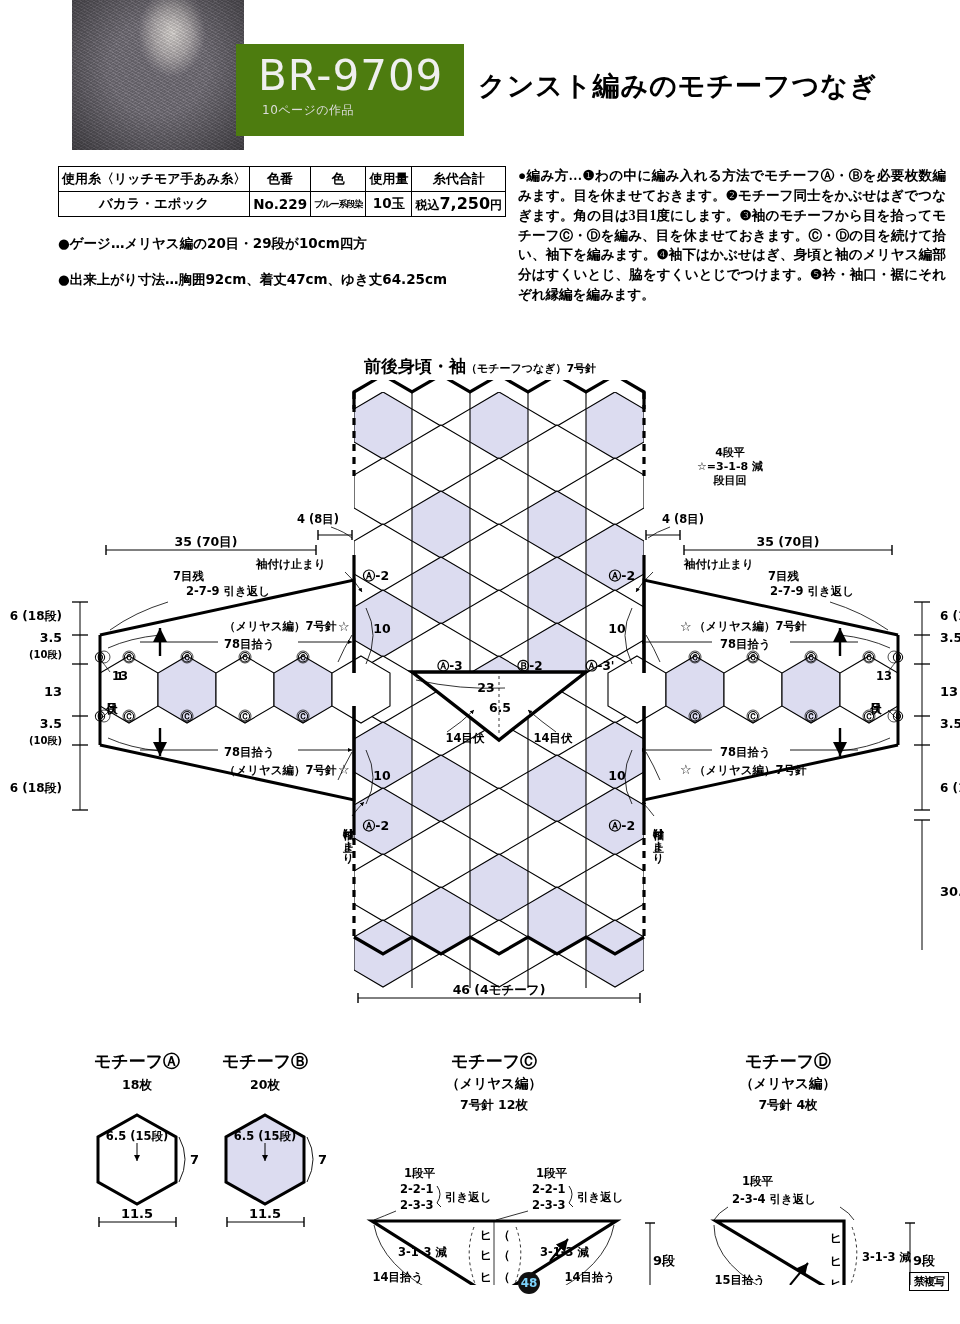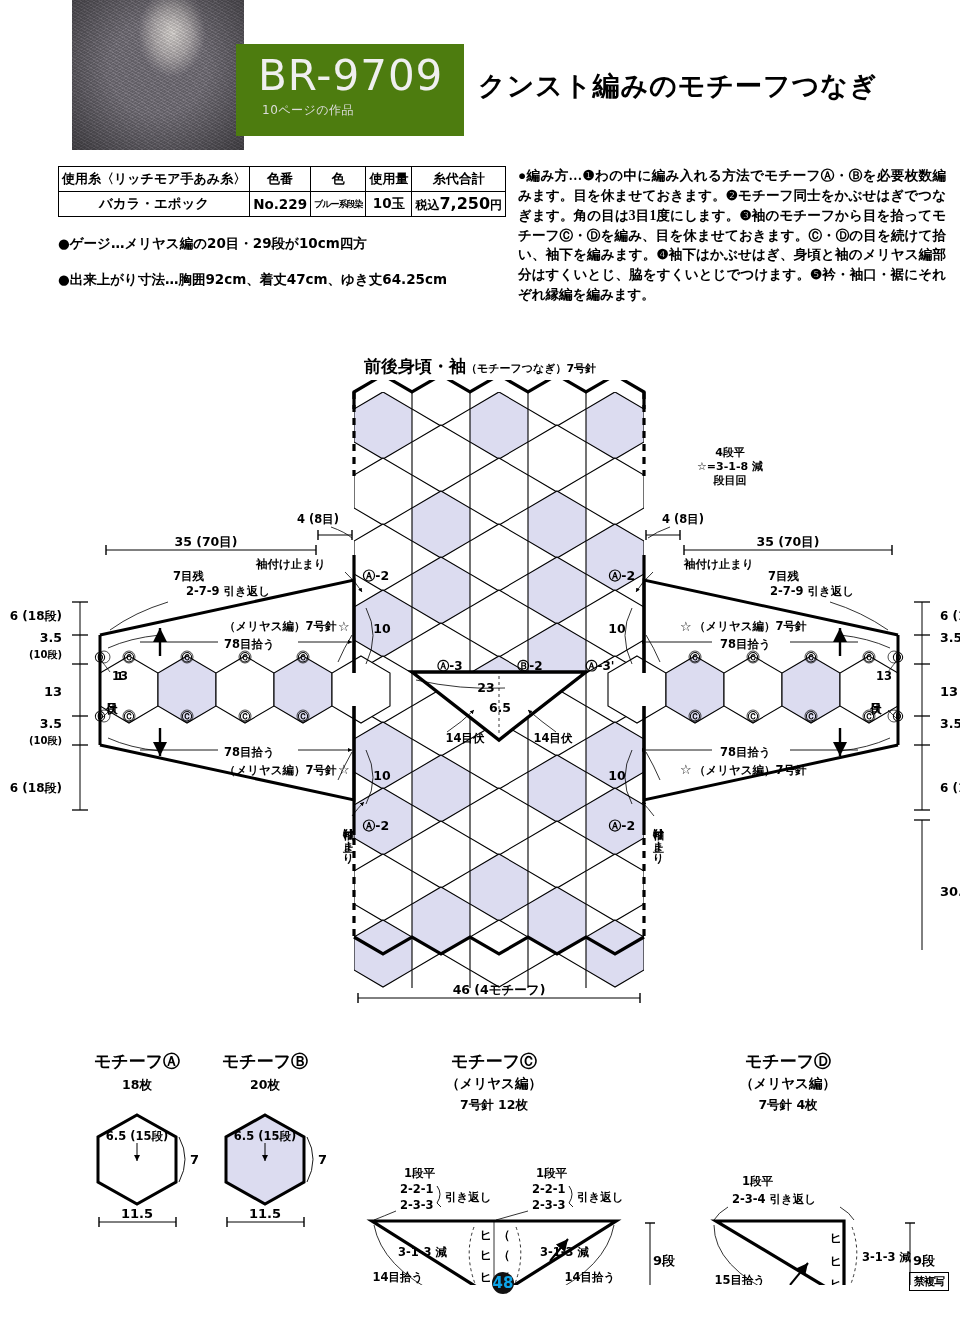--- a/index.html
+++ b/index.html
@@ -161,26 +161,26 @@
     position: absolute;
     left: 0; top: 1045px;
     width: 960px; height: 240px;
   }
   svg { display:block; }
   text { font-family: "DejaVu Sans", "Liberation Sans", sans-serif; }
 
   
   #pagenum {
     position: absolute;
-    left: 492px; top: 1272px;
+    left: 518px; top: 1272px;
     width: 22px; height: 22px;
     border-radius: 50%;
     background: #111;
-    color: #0ea5e9;
-    font-size: 15px;
+    color: #7dd3fc;
+    font-size: 12px;
     font-weight: bold;
     text-align: center;
     line-height: 22px;
   }
   #copymark {
     position: absolute;
     left: 893px; top: 1272px;
     border: 1.5px solid #000;
     padding: 1px 4px;
     font-size: 11px;

